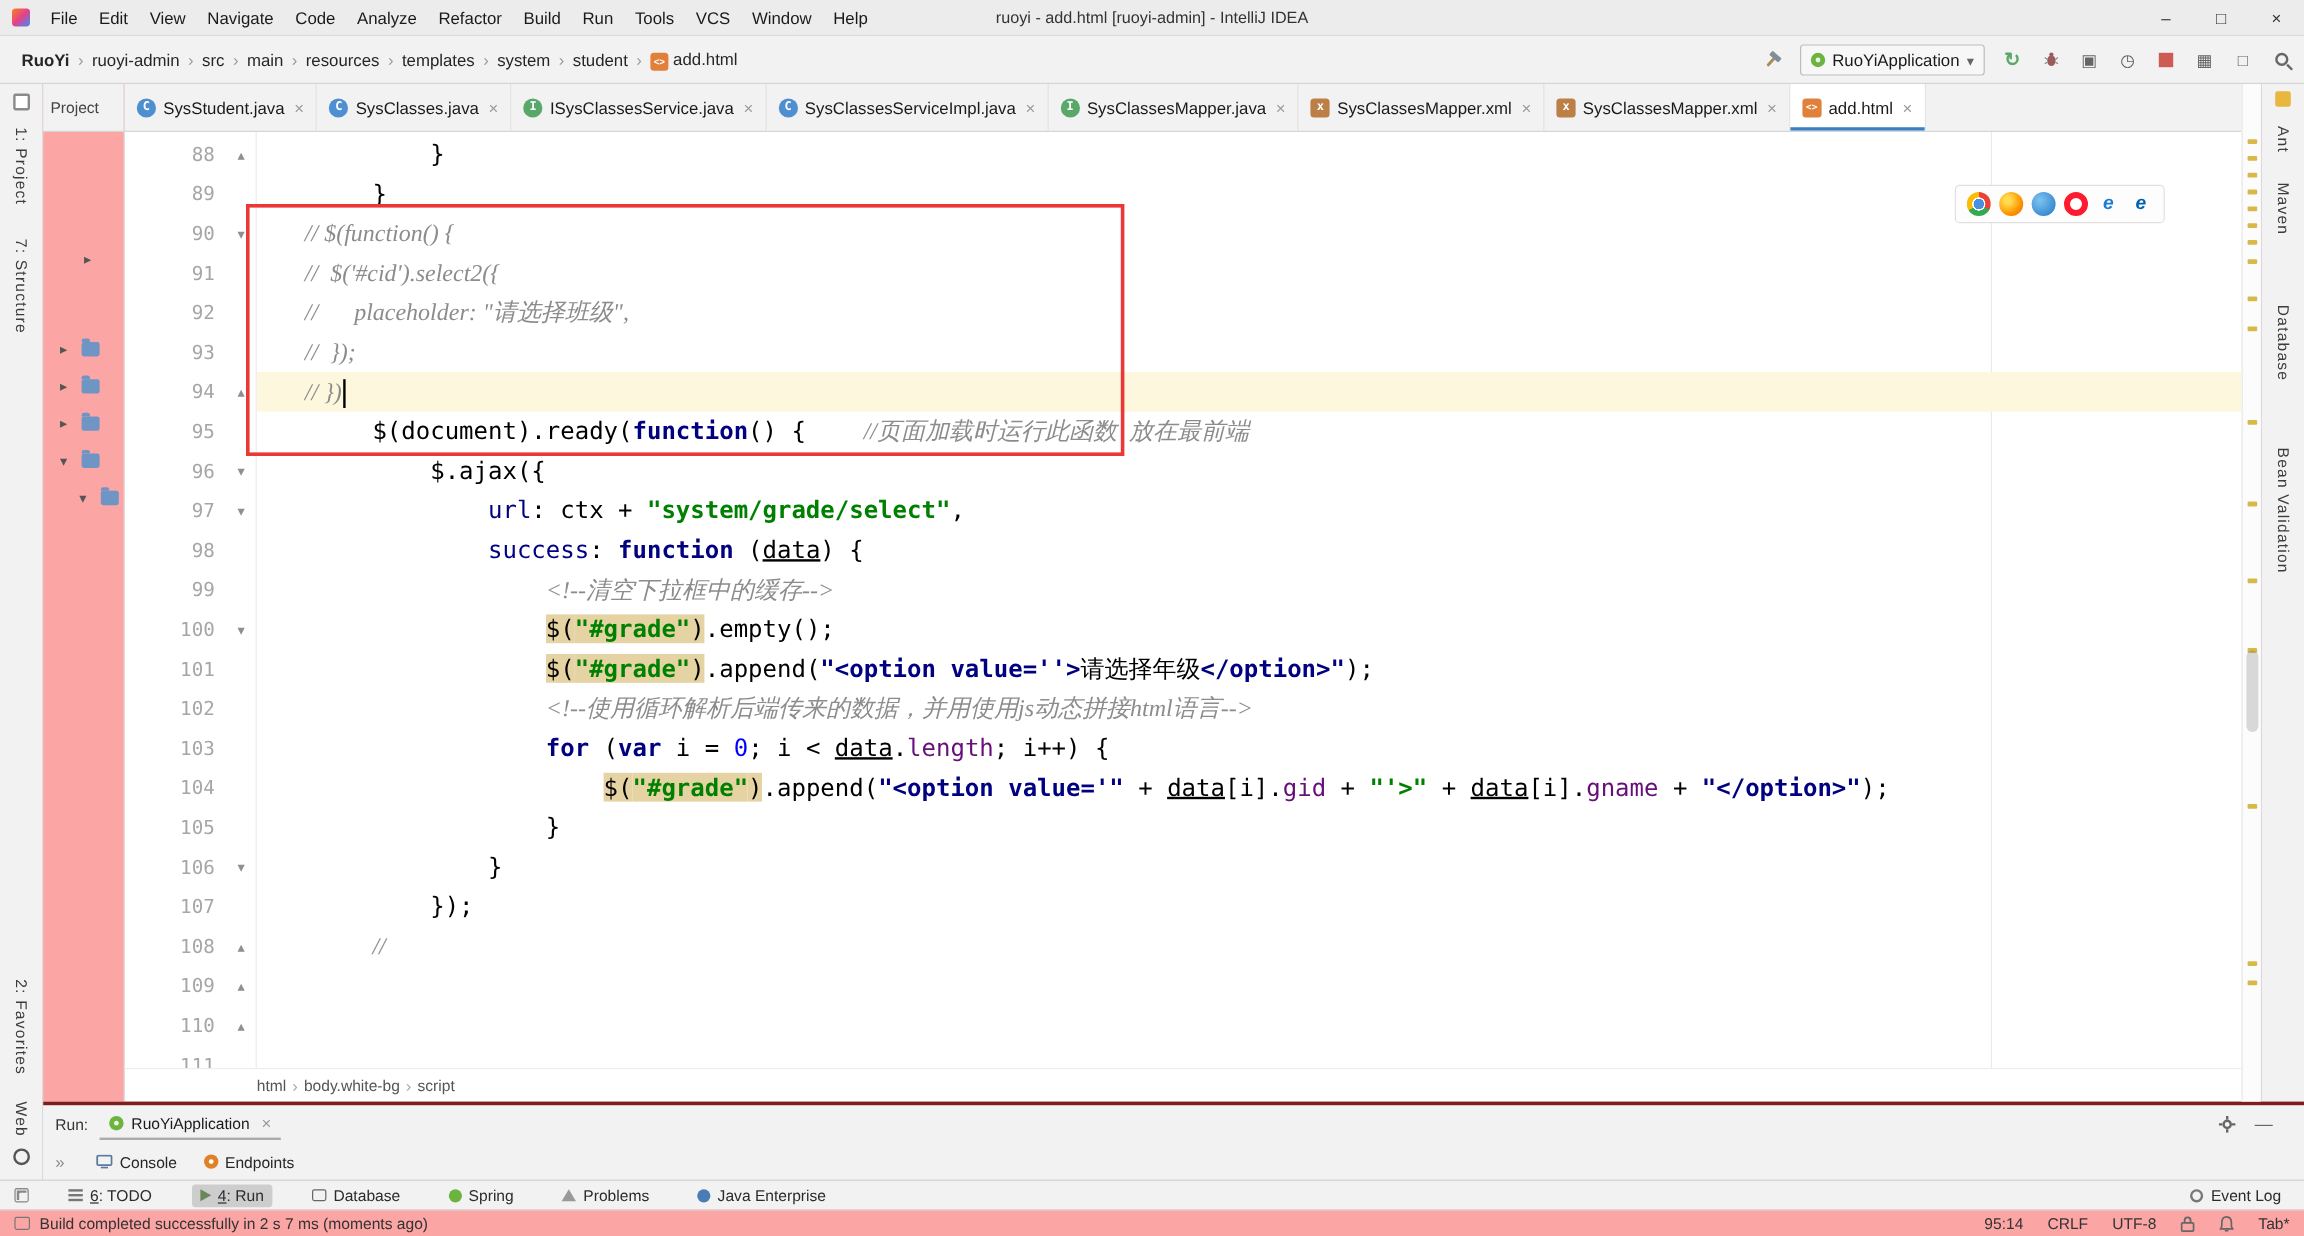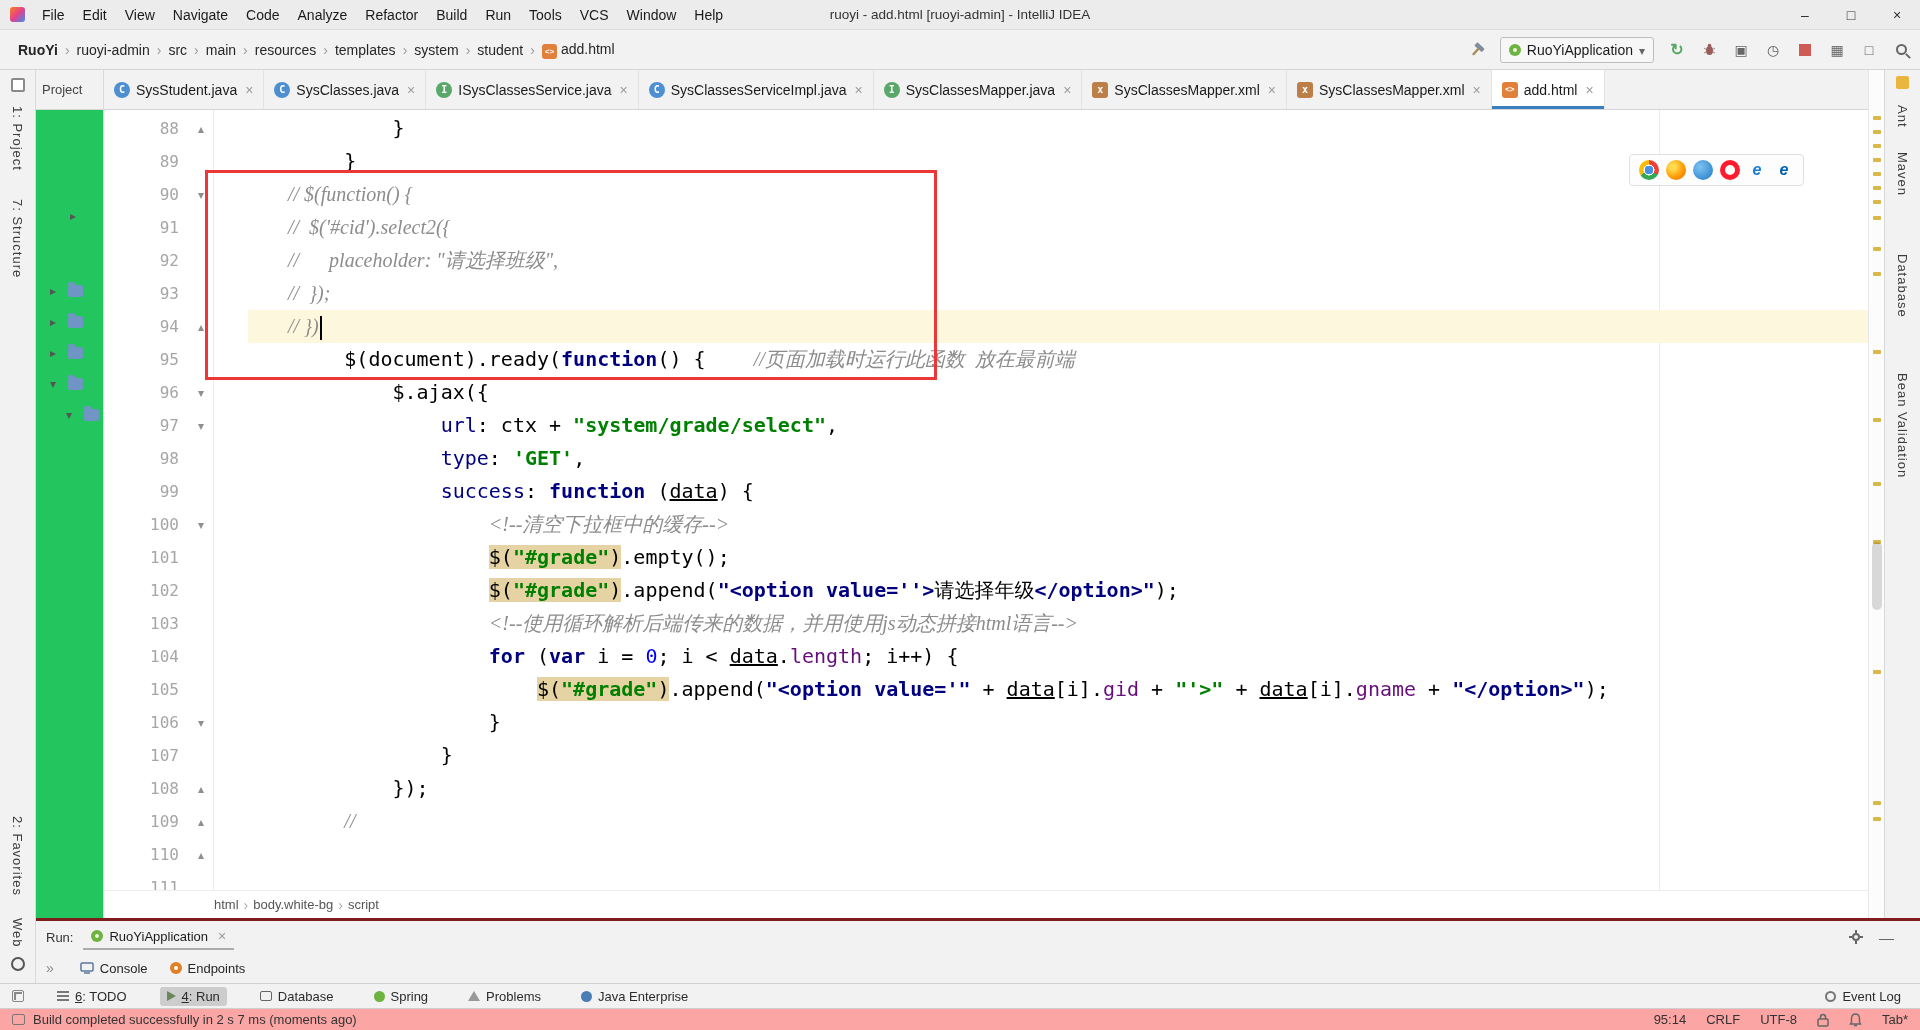--- a/index.html
+++ b/index.html
@@ -39,41 +39,41 @@
   .stripe.left { width:36px; border-right:1px solid #d9d9d9; padding-top:8px; }
   .stripe.right { width:36px; border-left:1px solid #d9d9d9; padding-top:6px; }
   .vlabel { writing-mode:vertical-lr; font-size:13px; color:#3c3c3c; letter-spacing:1px; cursor:default; }
   .tw-ico { width:14px; height:14px; border:2px solid #8a8a8a; border-radius:2px; background:#fff; }
   .rs-ico { width:13px; height:13px; background:#e9b63e; border-radius:2px; }
   .web-circle { width:14px; height:14px; border:2px solid #555; border-radius:50%; margin-top:10px; margin-bottom:12px; }
   .col { flex:1 1 auto; display:flex; flex-direction:column; min-width:0; }
   .main { flex:1 1 auto; display:flex; min-height:0; }
 
   
-  .project-panel { width:68px; background:#22c55e; border-right:1px solid #d9d9d9; display:flex; flex-direction:column; }
+  .project-panel { width:68px; background:#fca5a5; border-right:1px solid #d9d9d9; display:flex; flex-direction:column; }
   .pp-head { height:40px; background:#f2f2f2; border-bottom:1px solid #d5d5d5; display:flex; align-items:center; padding:0 6px; font-size:13px; color:#444; overflow:hidden; }
   .pp-head span { white-space:nowrap; overflow:hidden; text-overflow:ellipsis; width:44px; }
   .pp-body { position:relative; flex:1; }
   .tree-row { position:absolute; height:22px; display:flex; align-items:center; }
   .chev { font-size:12px; color:#555; width:14px; }
   .folder { width:15px; height:12px; background:#6e95c4; border-radius:2px; position:relative; margin-left:4px; }
   .folder::before { content:''; position:absolute; top:-3px; left:0; width:7px; height:3px; background:#6e95c4; border-radius:2px 2px 0 0; }
 
   
   .center { flex:1 1 auto; display:flex; flex-direction:column; min-width:0; }
   .tabbar { height:40px; background:#f2f2f2; border-bottom:1px solid #d5d5d5; display:flex; align-items:stretch; overflow:hidden; flex:0 0 40px; }
   .tab { display:flex; align-items:center; gap:6px; padding:0 10px; border-right:1px solid #e3e3e3; font-size:14px; color:#1a1a1a; white-space:nowrap; }
   .tab.active { background:#fff; box-shadow:inset 0 -3px 0 #3a7fc1; }
   .fic { display:inline-flex; align-items:center; justify-content:center; width:16px; height:16px; border-radius:50%; color:#fff; font-size:10px; font-weight:bold; font-family:"DejaVu Sans Mono", monospace; }
   .fic-html { width:15px; height:15px; border-radius:3px; background:#e0803a; color:#fff; font-size:8px; display:inline-flex; align-items:center; justify-content:center; margin-right:4px; font-weight:bold; }
   .tab .fic-xml, .fic.sq { border-radius:3px; }
   .tab-close { color:#9b9b9b; font-size:14px; margin-left:2px; }
 
   
-  .editor { flex:1 1 auto; position:relative; background:#fff; display:flex; min-height:0; overflow:hidden;gap:34px; }
+  .editor { flex:1 1 auto; position:relative; background:#fff; display:flex; min-height:0; overflow:hidden; }
   .guide { position:absolute; left:1555px; top:0; bottom:0; width:1px; background:#eaeaea; }
   .gutter { width:110px; flex:0 0 110px; background:#fff; border-right:1px solid #ececec; padding-top:2px; position:relative; z-index:2; }
   .gut-row { height:33px; display:flex; align-items:center; }
   .lnum { flex:1; text-align:right; color:#a6a6a6; font:16px "DejaVu Sans Mono", monospace; padding-right:10px; }
   .fold { width:24px; text-align:center; color:#8f8f8f; font-size:12px; }
   .code { flex:1; padding-top:2px; position:relative; z-index:1; overflow:hidden; }
   .code-line { height:33px; line-height:33px; white-space:pre; font:20px/33px "DejaVu Sans Mono", monospace; }
   .code-line.cur { background:#fdf7dd; }
   .seg-p { color:#000; }
   .seg-k { color:#000080; font-weight:bold; }
@@ -437,21 +437,20 @@
                 <div class="code-line"><span class="seg-p">            }</span></div>
                 <div class="code-line"><span class="seg-p">        }</span></div>
                 <div class="code-line"><span class="seg-c">        // $(function() {</span></div>
                 <div class="code-line"><span class="seg-c">        //  $('#cid').select2({</span></div>
                 <div class="code-line"><span class="seg-c">        //      placeholder: "请选择班级",</span></div>
                 <div class="code-line"><span class="seg-c">        //  });</span></div>
                 <div class="code-line cur"><span class="seg-c">        // })</span><span class="caret"></span></div>
                 <div class="code-line"><span class="seg-p">        $(document).ready(</span><span class="seg-k">function</span><span class="seg-p">() {    </span><span class="seg-c">//页面加载时运行此函数  放在最前端</span></div>
                 <div class="code-line"><span class="seg-p">            $.ajax({</span></div>
                 <div class="code-line"><span class="seg-p">                </span><span class="seg-key">url</span><span class="seg-p">: ctx + </span><span class="seg-s">"system/grade/select"</span><span class="seg-p">,</span></div>
-                <div class="code-line"><span class="seg-p">                </span><span class="seg-key">type</span><span class="seg-p">: </span><span class="seg-s">'GET'</span><span class="seg-p">,</span></div>
                 <div class="code-line"><span class="seg-p">                </span><span class="seg-key">success</span><span class="seg-p">: </span><span class="seg-k">function</span><span class="seg-p"> (</span><span class="seg-u">data</span><span class="seg-p">) {</span></div>
                 <div class="code-line"><span class="seg-p">                    </span><span class="seg-c">&lt;!--清空下拉框中的缓存--&gt;</span></div>
                 <div class="code-line"><span class="seg-p">                    </span><span class="seg-hp">$(</span><span class="seg-hs">"#grade"</span><span class="seg-hp">)</span><span class="seg-p">.empty();</span></div>
                 <div class="code-line"><span class="seg-p">                    </span><span class="seg-hp">$(</span><span class="seg-hs">"#grade"</span><span class="seg-hp">)</span><span class="seg-p">.append(</span><span class="seg-tag">"&lt;option value=''&gt;</span><span class="seg-p">请选择年级</span><span class="seg-tag">&lt;/option&gt;"</span><span class="seg-p">);</span></div>
                 <div class="code-line"><span class="seg-p">                    </span><span class="seg-c">&lt;!--使用循环解析后端传来的数据，并用使用js动态拼接html语言--&gt;</span></div>
                 <div class="code-line"><span class="seg-p">                    </span><span class="seg-k">for</span><span class="seg-p"> (</span><span class="seg-k">var</span><span class="seg-p"> i = </span><span class="seg-num">0</span><span class="seg-p">; i &lt; </span><span class="seg-u">data</span><span class="seg-p">.</span><span class="seg-f">length</span><span class="seg-p">; i++) {</span></div>
                 <div class="code-line"><span class="seg-p">                        </span><span class="seg-hp">$(</span><span class="seg-hs">"#grade"</span><span class="seg-hp">)</span><span class="seg-p">.append(</span><span class="seg-tag">"&lt;option value='"</span><span class="seg-p"> + </span><span class="seg-u">data</span><span class="seg-p">[i].</span><span class="seg-f">gid</span><span class="seg-p"> + </span><span class="seg-s">"'&gt;"</span><span class="seg-p"> + </span><span class="seg-u">data</span><span class="seg-p">[i].</span><span class="seg-f">gname</span><span class="seg-p"> + </span><span class="seg-tag">"&lt;/option&gt;"</span><span class="seg-p">);</span></div>
                 <div class="code-line"><span class="seg-p">                    }</span></div>
                 <div class="code-line"><span class="seg-p">                }</span></div>
                 <div class="code-line"><span class="seg-p">            });</span></div>

